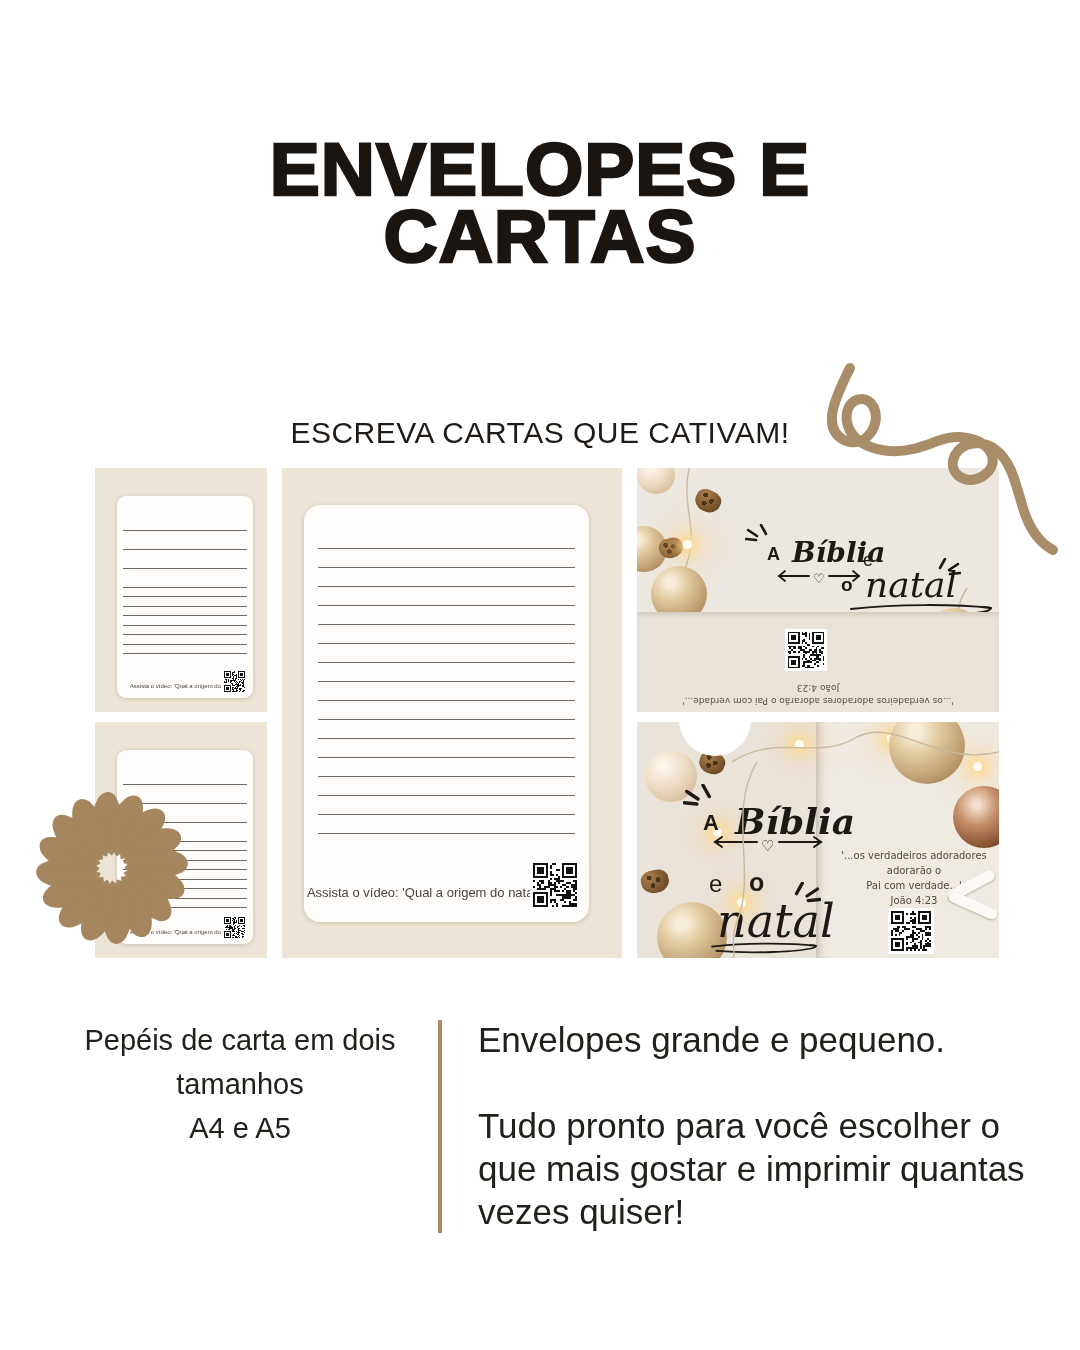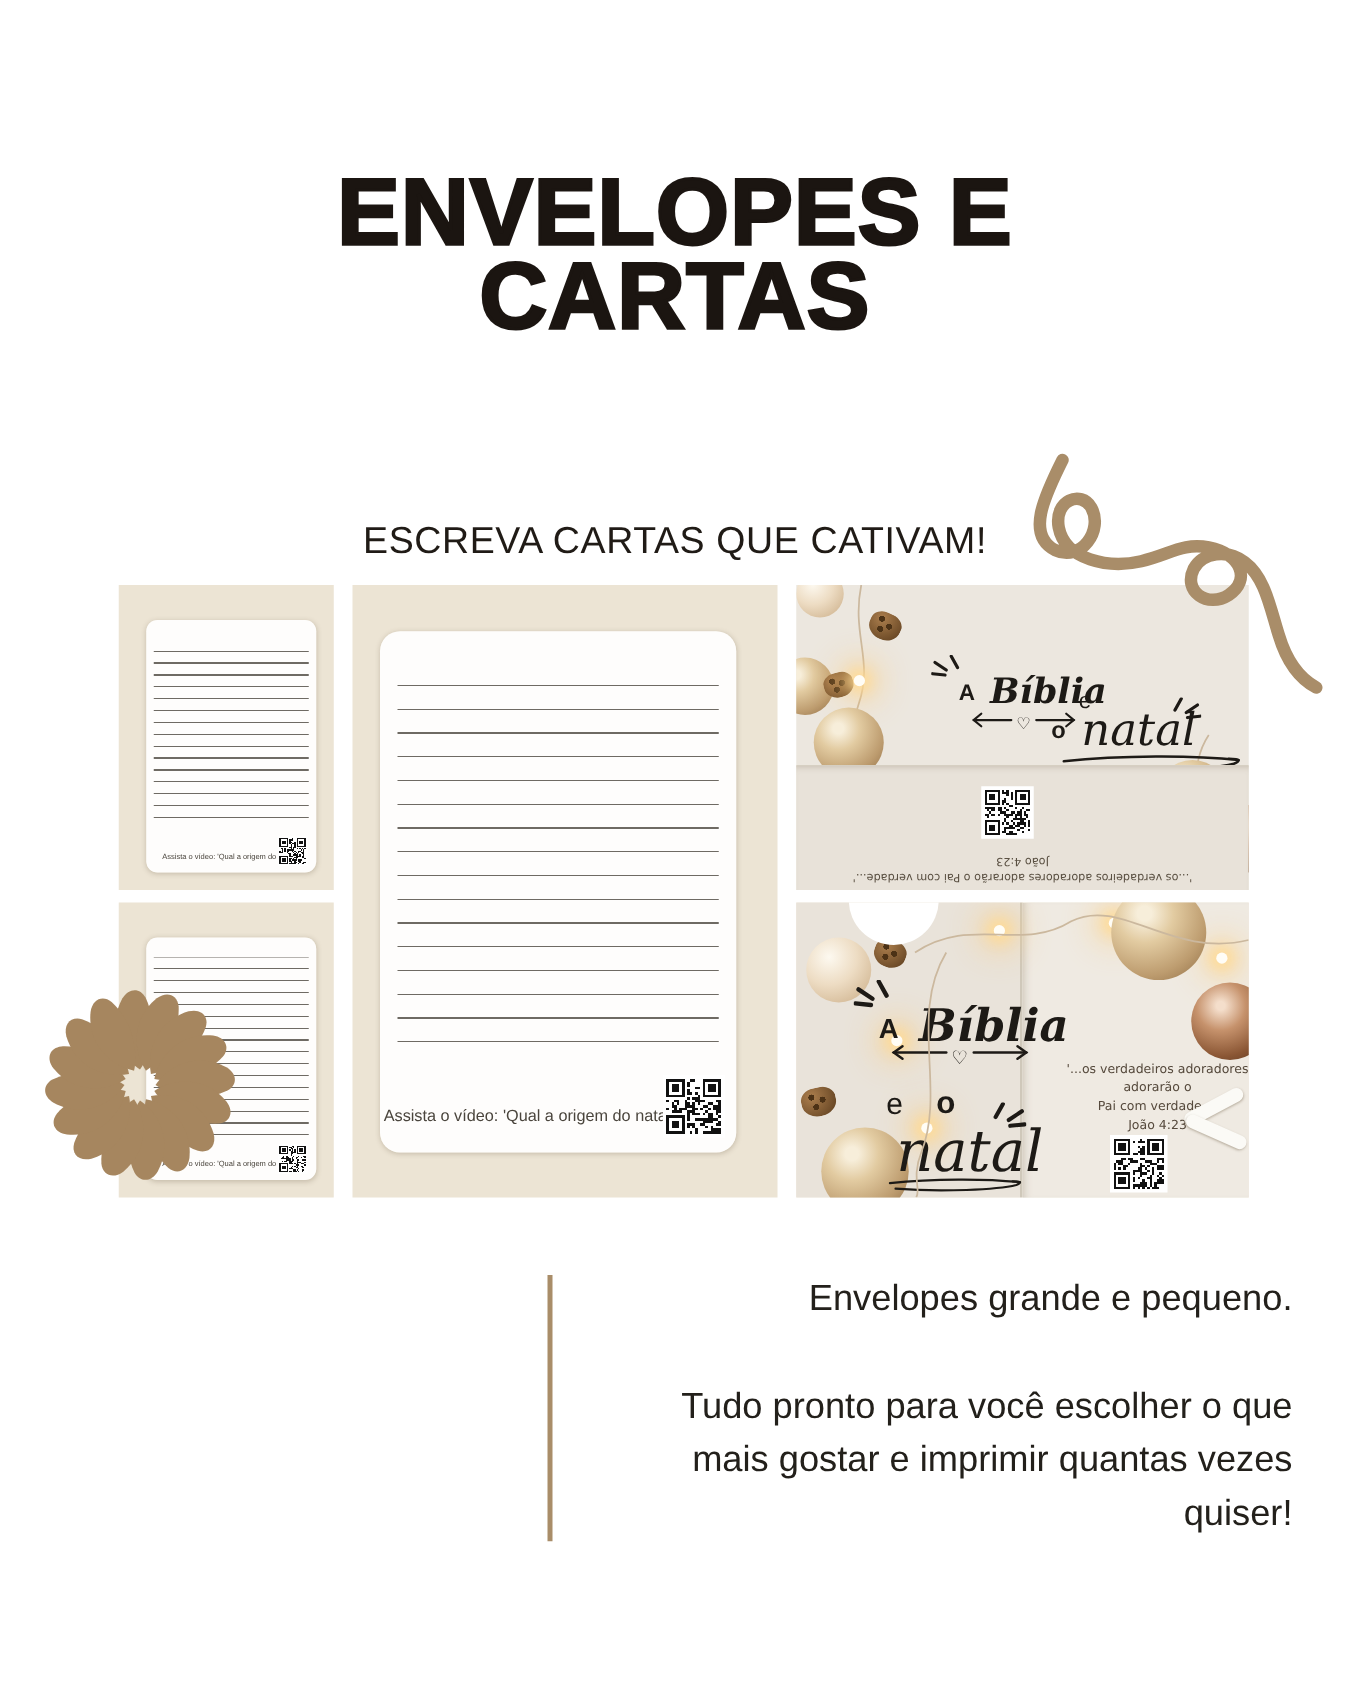--- a/index.html
+++ b/index.html
@@ -94,22 +94,22 @@
 
   
   .squiggle{position:absolute;left:795px;top:356px;width:272px;height:202px;z-index:7;}
   .flower{position:absolute;left:34px;top:790px;width:156px;height:156px;z-index:7;}
   .divider{position:absolute;left:438px;top:1020px;width:4px;height:213px;
            background:var(--accent,#a98d69);}
 
   
   .footer-left{position:absolute;left:55px;top:1018px;width:370px;text-align:center;
                font-size:29px;line-height:44px;color:#23201b;}
-  .footer-right{position:absolute;left:478px;top:1018px;width:556px;text-align:right;
-                font-size:29px;line-height:43px;color:#23201b;}
+  .footer-right{position:absolute;left:478px;top:1018px;width:556px;text-align:left;
+                font-size:35px;line-height:43px;color:#23201b;}
   .footer-right .para2{margin-top:43px;}
 </style>
 </head>
 <body>
 
 <div class="canvas" style="--accent: #A98D69; --ink: #1B1511;">
 
   <div class="title">
     <div>ENVELOPES E</div>
     <div>CARTAS</div>
@@ -759,21 +759,21 @@
         </svg>
     </span>
     <span class="marks" style="left:156px;top:160px;width:28px;height:28px;transform:scaleX(-1);">
       <svg viewBox="0 0 24 24" fill="none" stroke="#1d1a16" stroke-width="2.8" stroke-linecap="round">
         <path d="M16 1 L21 10"></path>
           <path d="M3 6 L12 12"></path>
           <path d="M1 15 L11 16"></path>
         </svg>
     </span>
 
-    <div class="quote-block" style="left:208px;top:126px;width:162px;font-size:10px;line-height:15px;">
+    <div class="quote-block" style="left:196px;top:126px;width:162px;font-size:10px;line-height:15px;">
       <div>'...os verdadeiros adoradores adorarão o</div>
       <div>Pai com verdade...'</div>
       <div>João 4:23</div>
     </div>
     <div class="qr" style="left:251px;top:186px;width:46px;height:46px;">
         <svg viewBox="-1.5 -1.5 24 24" shape-rendering="crispEdges">
           <rect x="-1.5" y="-1.5" width="24" height="24" fill="#fff"></rect>
           <rect x="11" y="0" width="1" height="1" fill="#111"></rect>
           <rect x="8" y="1" width="1" height="1" fill="#111"></rect>
           <rect x="10" y="1" width="1" height="1" fill="#111"></rect>
@@ -928,20 +928,25 @@
       <use href="#petal" transform="rotate(202.5)"></use>
         <use href="#petal" transform="rotate(225)"></use>
       <use href="#petal" transform="rotate(247.5)"></use>
         <use href="#petal" transform="rotate(270)"></use>
       <use href="#petal" transform="rotate(292.5)"></use>
         <use href="#petal" transform="rotate(315)"></use>
       <use href="#petal" transform="rotate(337.5)"></use>
     </g>
   </svg>
 
+  <div class="footer-left">
+    <div>Pepéis de carta em dois</div>
+    <div>tamanhos</div>
+    <div>A4 e A5</div>
+  </div>
 
   <div class="divider"></div>
 
   <div class="footer-right">
     <div>Envelopes grande e pequeno.</div>
     <div class="para2">Tudo pronto para você escolher o que mais gostar e imprimir quantas vezes quiser!</div>
   </div>
 
 </div>
 

